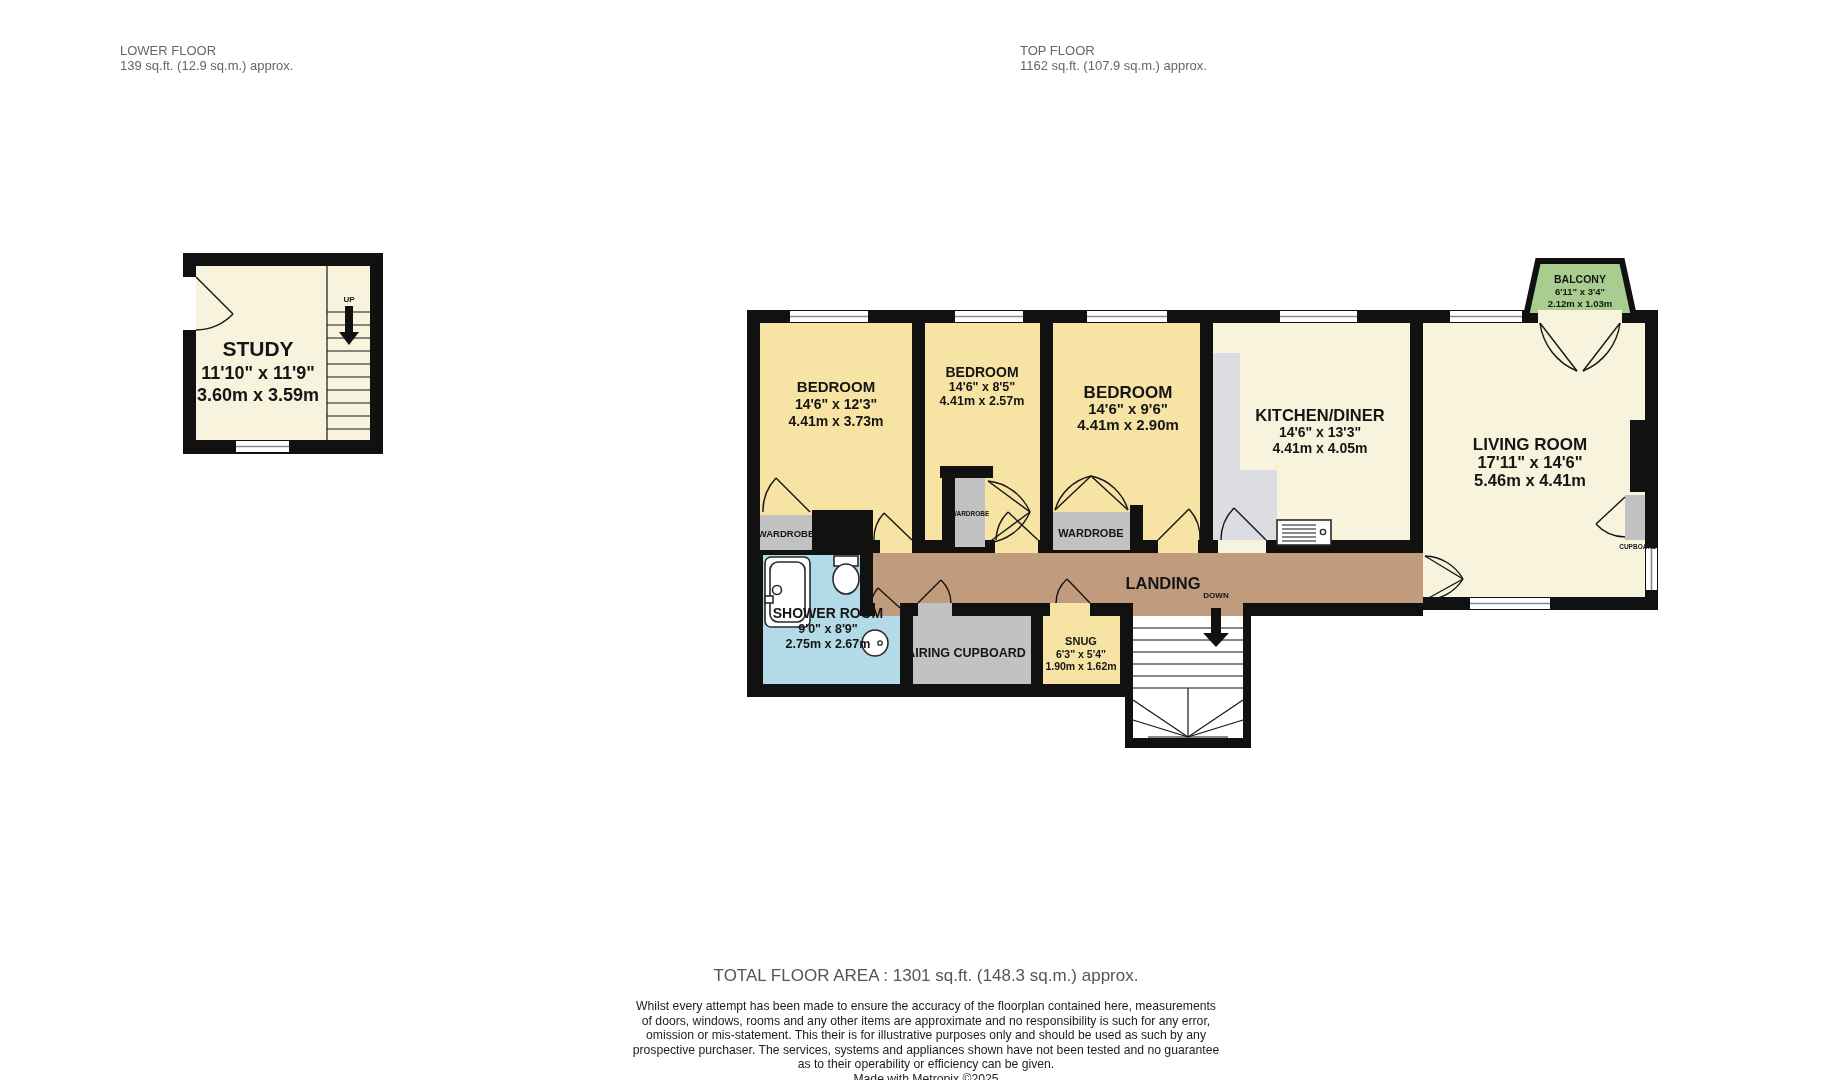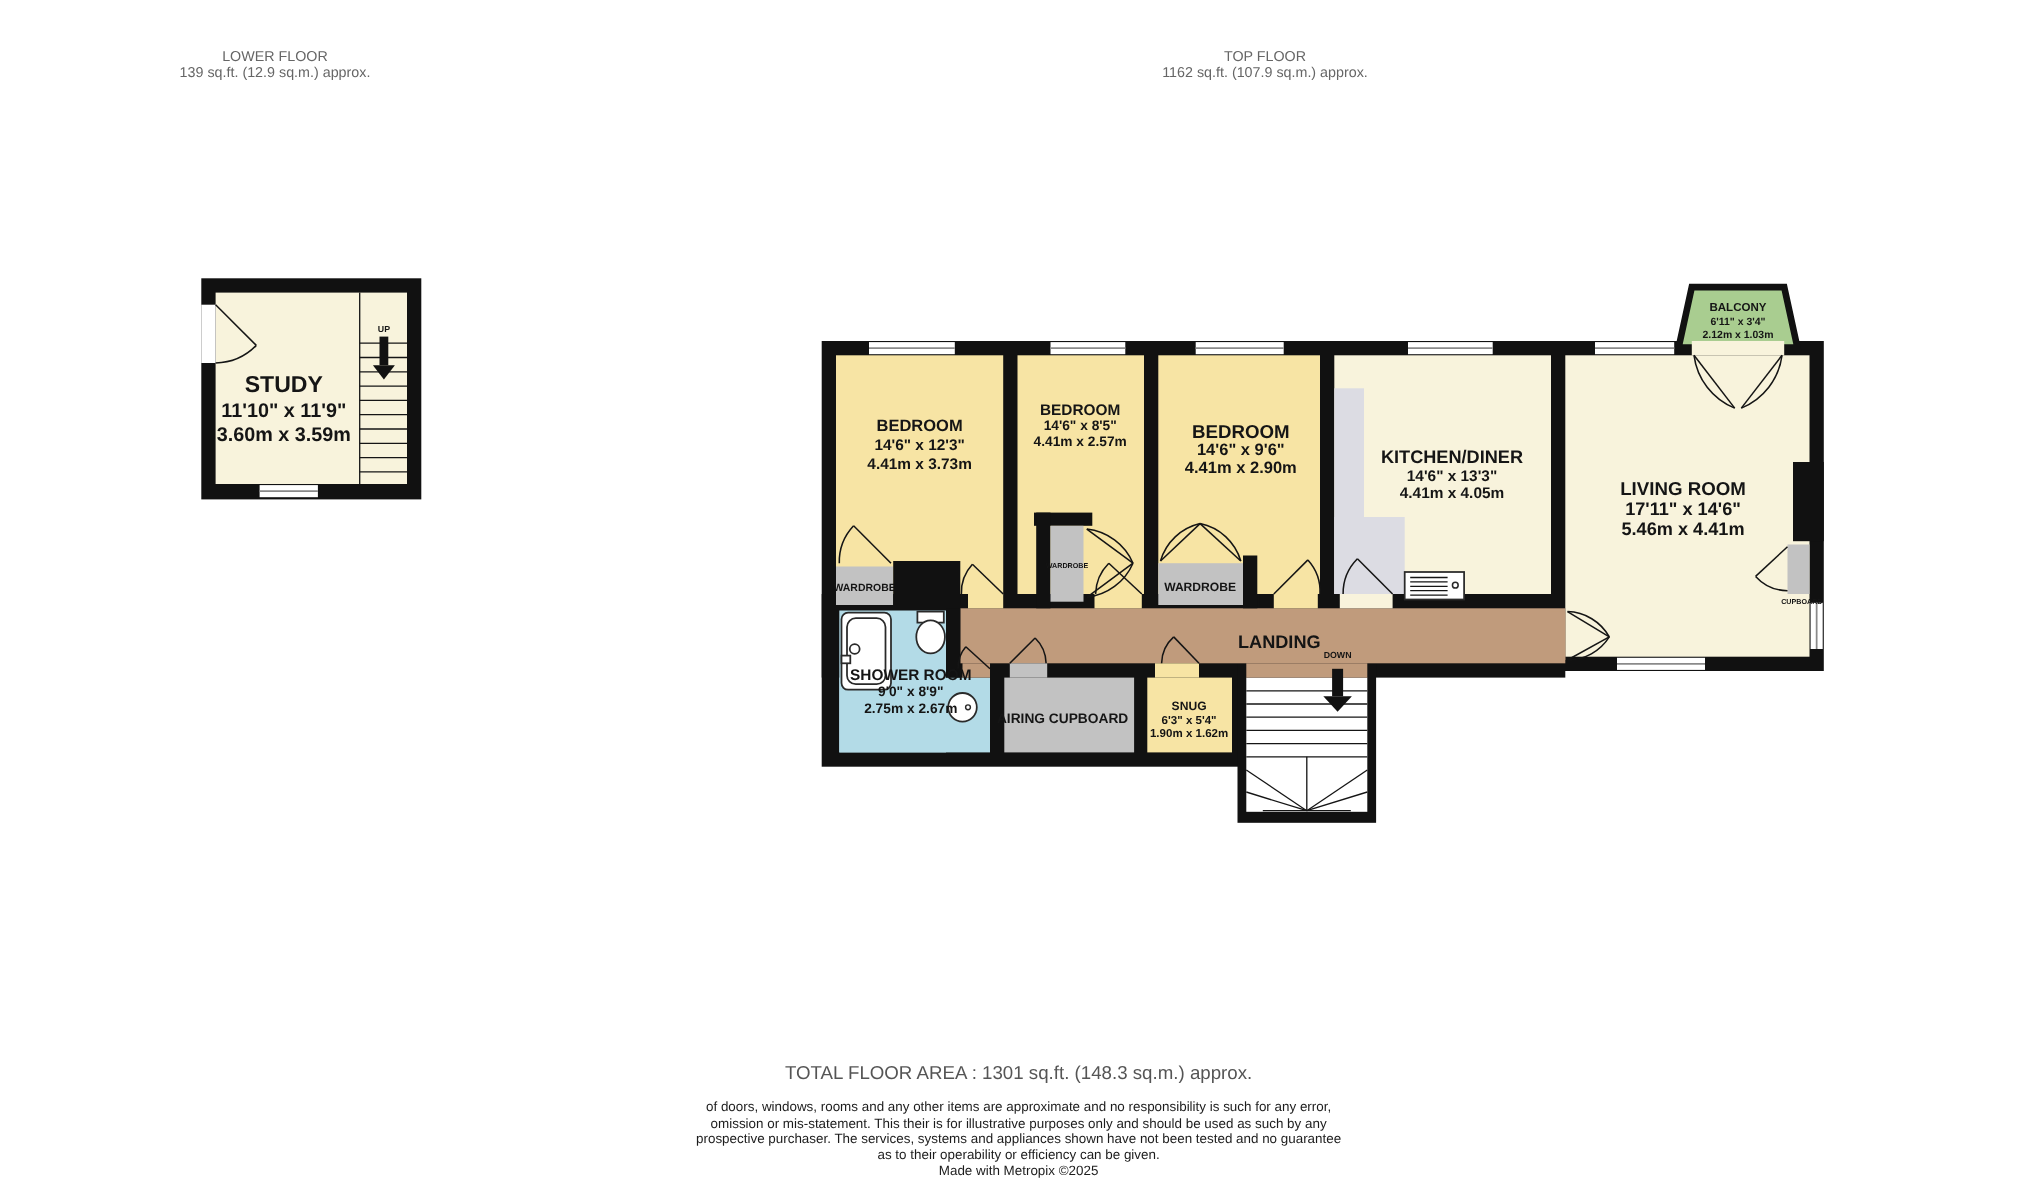--- a/index.html
+++ b/index.html
@@ -1,18 +1,18 @@
 <!DOCTYPE html>
 <html><head>
 <meta charset="utf-8">
 <style>
   html,body{margin:0;padding:0;background:#ffffff;}
   #canvas{position:relative;width:1847px;height:1080px;background:#ffffff;overflow:hidden;
           font-family:"Liberation Sans",sans-serif;}
-  .hdr{position:absolute;text-align:center;color:#666;line-height:15px;}
+  .hdr{position:absolute;color:#666;line-height:15px;}
   .hdr .t1{font-size:13px;}
   .hdr .t2{font-size:13px;}
   svg text{font-family:"Liberation Sans",sans-serif;fill:#151515;font-weight:bold;}
   text.t6{font-size:6.5px;}
   text.t8{font-size:8px;}
   text.t9{font-size:9.5px;}
   text.t10{font-size:10.5px;}
   text.t11{font-size:11px;}
   text.t12{font-size:12.5px;}
   text.t14{font-size:14px;}
@@ -312,20 +312,21 @@
       <text class="t10 ctr" x="1081" y="658">6'3" x 5'4"</text>
       <text class="t10 ctr" x="1081" y="670">1.90m x 1.62m</text>
 
       <text class="t16 ctr" x="1163" y="589">LANDING</text>
       <text class="t8 ctr" x="1216" y="598">DOWN</text>
     </g>
   </svg>
 
   <div id="footer" style="top:966px;">
     <div class="total">TOTAL FLOOR AREA : 1301 sq.ft. (148.3 sq.m.) approx.</div>
+    <div class="disc">Whilst every attempt has been made to ensure the accuracy of the floorplan contained here, measurements</div>
     <div class="disc">of doors, windows, rooms and any other items are approximate and no responsibility is such for any error,</div>
     <div class="disc">omission or mis-statement. This their is for illustrative purposes only and should be used as such by any</div>
     <div class="disc">prospective purchaser. The services, systems and appliances shown have not been tested and no guarantee</div>
     <div class="disc">as to their operability or efficiency can be given.</div>
     <div class="disc">Made with Metropix ©2025</div>
   </div>
 
 </div>
 
 </body></html>

